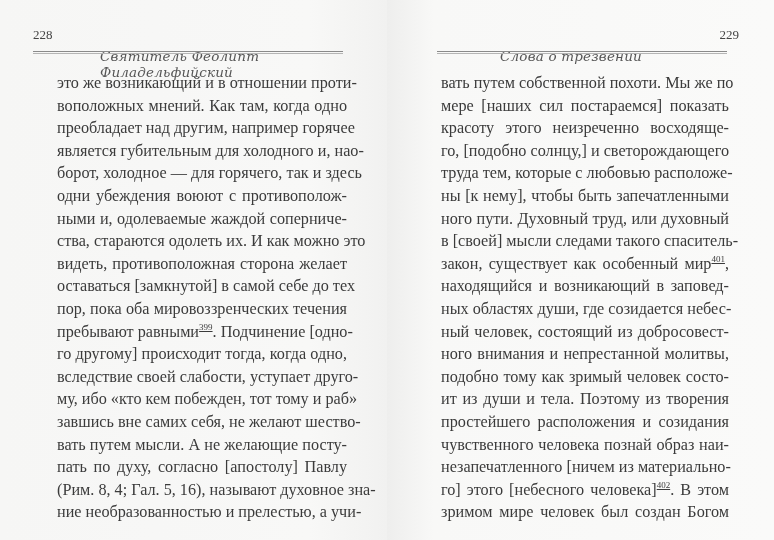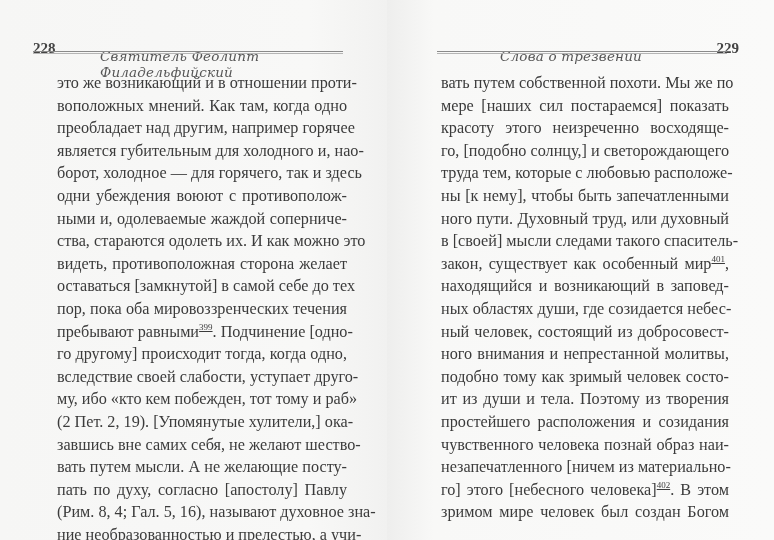--- a/index.html
+++ b/index.html
@@ -11,21 +11,21 @@
     position: relative;
   }
   .spread { position: absolute; inset: 0; display: flex; }
   .page { position: relative; width: 387px; height: 540px; }
   .page.left { background: linear-gradient(to right, #f6f6f5 0%, #f8f8f7 80%, #f1f1f0 100%); }
   .page.right { background: linear-gradient(to right, #eeeeed 0%, #f8f8f7 12%, #fafaf9 100%); }
 
   .running-head { position: absolute; top: 24px; height: 22px; font-size: 14.5px; color: #555; }
   .left .running-head { left: 33px; width: 310px; }
   .right .running-head { left: 437px; width: 302px; left: 50px; }
-  .folio { position: absolute; top: 16px; font-family: "Liberation Serif", serif; font-size: 15px; color: #444; font-weight: bold; }
+  .folio { position: absolute; top: 3px; font-family: "Liberation Serif", serif; font-size: 13px; color: #444; }
   .left .folio { left: 0; }
   .right .folio { right: 0; }
   .head-title { position: absolute; top: 0; font-style: italic; font-family: "DejaVu Serif", serif; font-size: 13.5px; letter-spacing: 0.2px; color: #555; margin-top: 24px; }
   .left .head-title { left: 67px; }
   .right .head-title { left: 63px; }
 
   .rule { position: absolute; top: 51px; height: 3px; border-top: 1px solid #8a8a8a; border-bottom: 1px solid #b5b5b5; box-sizing: border-box; }
   .left .rule { left: 33px; width: 310px; }
   .right .rule { left: 50px; width: 290px; }
 
@@ -58,21 +58,20 @@
       <span class="line">одни убеждения воюют с противополож-</span>
       <span class="line">ными и, одолеваемые жаждой соперниче-</span>
       <span class="line">ства, стараются одолеть их. И как можно это</span>
       <span class="line">видеть, противоположная сторона желает</span>
       <span class="line">оставаться [замкнутой] в самой себе до тех</span>
       <span class="line">пор, пока оба мировоззренческих течения</span>
       <span class="line"><span>пребывают равными</span><sup>399</sup><span>. Подчинение [одно-</span></span>
       <span class="line">го другому] происходит тогда, когда одно,</span>
       <span class="line">вследствие своей слабости, уступает друго-</span>
       <span class="line">му, ибо «кто кем побежден, тот тому и раб»</span>
-      <span class="line">(2 Пет. 2, 19). [Упомянутые хулители,] ока-</span>
       <span class="line">завшись вне самих себя, не желают шество-</span>
       <span class="line">вать путем мысли. А не желающие посту-</span>
       <span class="line">пать по духу, согласно [апостолу] Павлу</span>
       <span class="line">(Рим. 8, 4; Гал. 5, 16), называют духовное зна-</span>
       <span class="line">ние необразованностью и прелестью, а учи-</span>
 
     </div>
   </div>
 
   <div class="page right">

